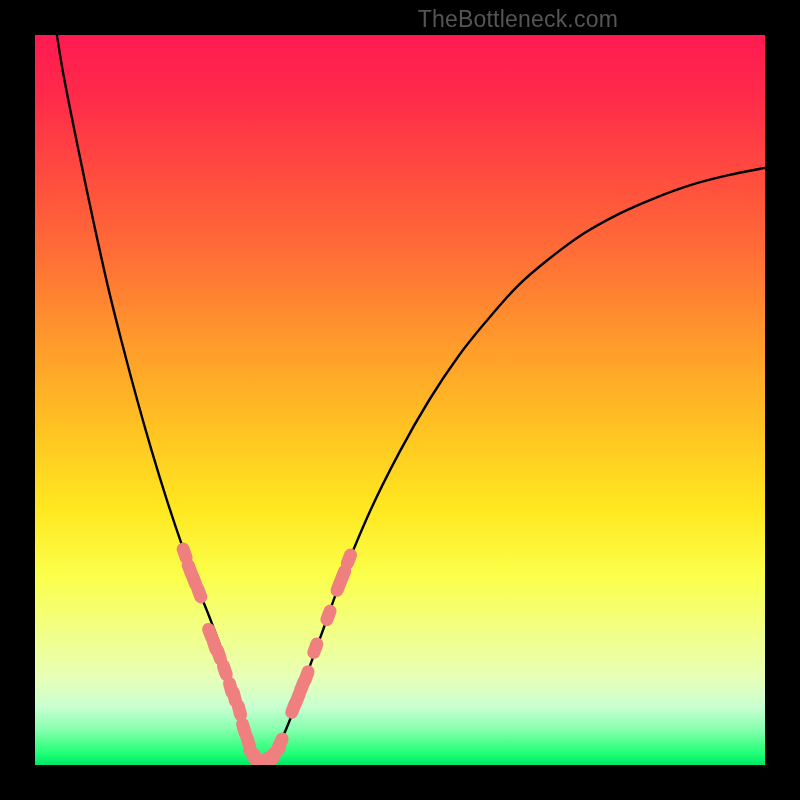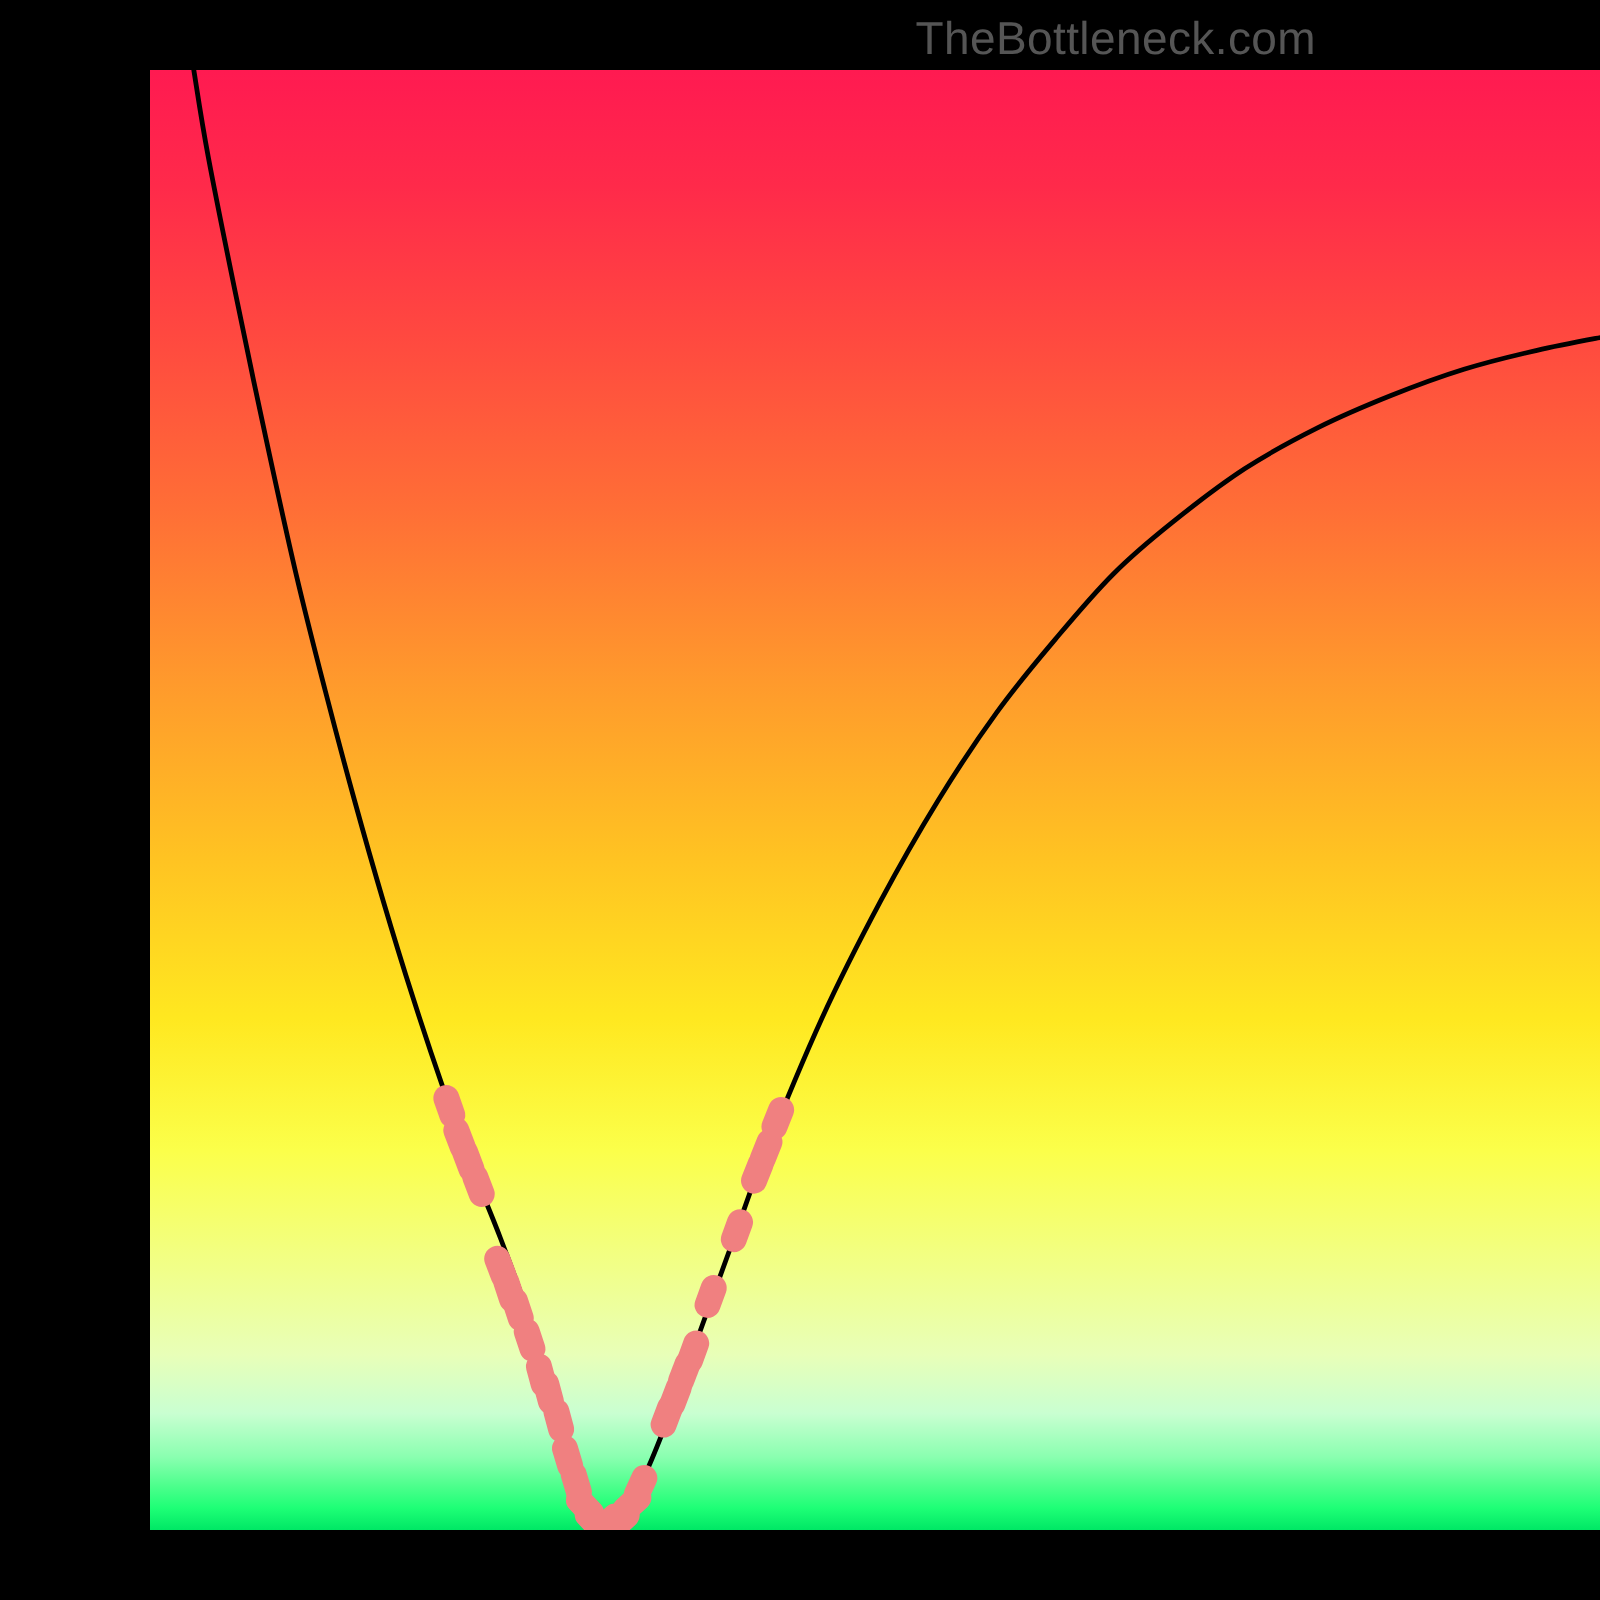--- a/index.html
+++ b/index.html
@@ -9,21 +9,20 @@
     height: 800px;
     overflow: hidden;
     background: #000;
     font-family: Arial, Helvetica, sans-serif;
   }
   .frame {
     position: relative;
     width: 632px;
     height: 800px;
     background: #000;
-    margin-left: 40px;
   }
   .plot-area {
     position: absolute;
     left: 35px;
     top: 35px;
     width: 730px;
     height: 730px;
     background: linear-gradient(
       to bottom,
       #ff1a51 0%,

